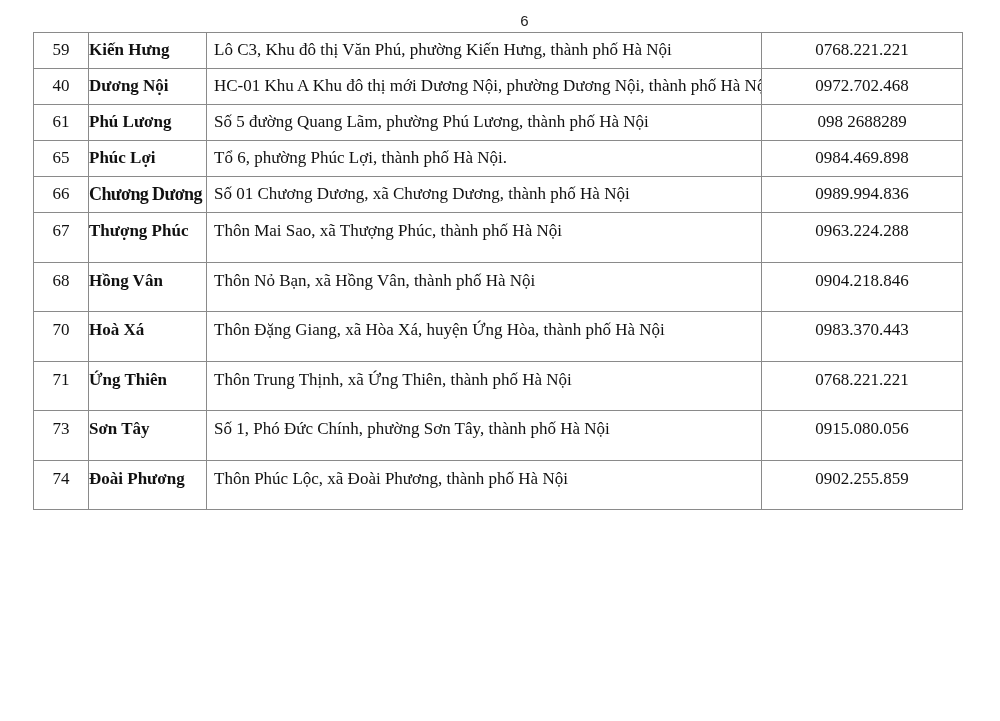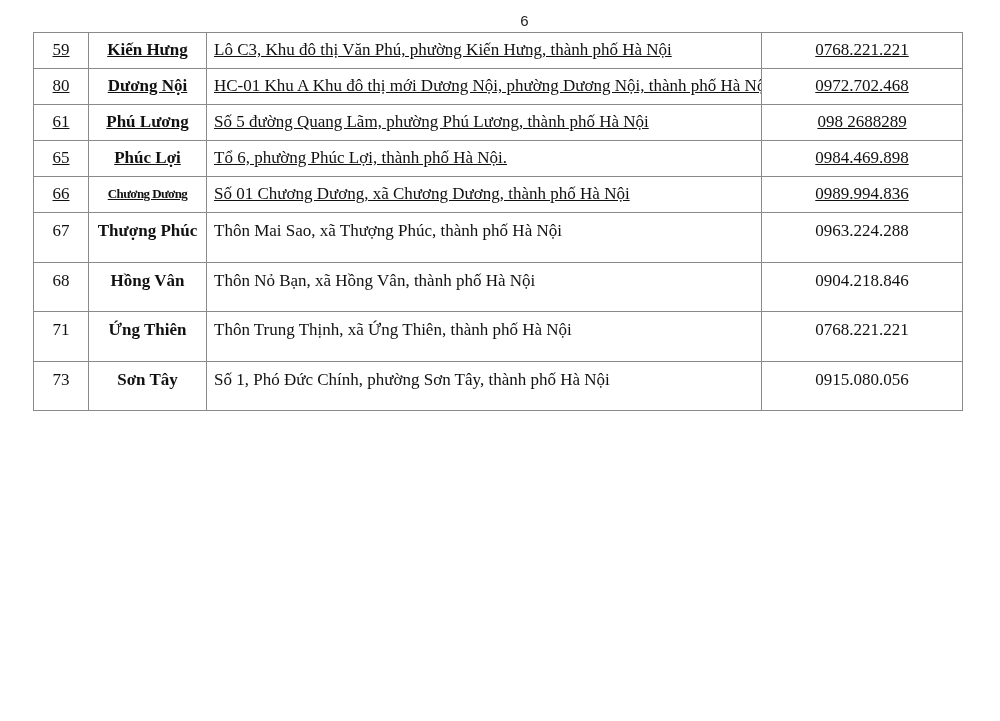--- a/index.html
+++ b/index.html
@@ -40,26 +40,26 @@
       line-height: 20px;
       vertical-align: top;
       white-space: nowrap;
       overflow: hidden;
     }
     col.c-stt { width: 55px; }
     col.c-name { width: 118px; }
     col.c-addr { width: 555px; }
     col.c-phone { width: 201px; }
     tr.short td { height: 35px; }
-    tr.short td .cell { padding-top: 7px; text-decoration: underline; }
+    tr.short td .cell { padding-top: 7px; }
     tr.tall td { height: 48.5px; margin-top: 44px; }
     tr.tall td .cell { padding-top: 8px; }
     td.stt { text-align: center; }
-    td.name { text-align: center; font-weight: bold; }
-    td.name .cell.tight { letter-spacing: -0.6px; font-size: 13px; }
+    td.name { font-weight: bold; }
+    td.name .cell.tight { letter-spacing: -0.6px; font-size: 18px; }
     td.addr { text-align: left; }
     td.addr .cell { padding-left: 7px; }
     td.phone { text-align: center; }
   </style>
 </head>
 <body>
 
 <div class="page-number">6</div>
 
 <table class="list">
@@ -79,21 +79,21 @@
         </td>
       <td class="addr">
           <div class="cell">Lô C3, Khu đô thị Văn Phú, phường Kiến Hưng, thành phố Hà Nội</div>
         </td>
       <td class="phone">
           <div class="cell">0768.221.221</div>
         </td>
     </tr>
     <tr class="short">
       <td class="stt">
-          <div class="cell">80</div>
+          <div class="cell">40</div>
         </td>
       <td class="name">
           <div class="cell">Dương Nội</div>
         </td>
       <td class="addr">
           <div class="cell">HC-01 Khu A Khu đô thị mới Dương Nội, phường Dương Nội, thành phố Hà Nội</div>
         </td>
       <td class="phone">
           <div class="cell">0972.702.468</div>
         </td>
@@ -163,20 +163,34 @@
         </td>
       <td class="addr">
           <div class="cell">Thôn Nỏ Bạn, xã Hồng Vân, thành phố Hà Nội</div>
         </td>
       <td class="phone">
           <div class="cell">0904.218.846</div>
         </td>
     </tr>
     <tr class="tall">
       <td class="stt">
+          <div class="cell">70</div>
+        </td>
+      <td class="name">
+          <div class="cell">Hoà Xá</div>
+        </td>
+      <td class="addr">
+          <div class="cell">Thôn Đặng Giang, xã Hòa Xá, huyện Ứng Hòa, thành phố Hà Nội</div>
+        </td>
+      <td class="phone">
+          <div class="cell">0983.370.443</div>
+        </td>
+    </tr>
+    <tr class="tall">
+      <td class="stt">
           <div class="cell">71</div>
         </td>
       <td class="name">
           <div class="cell">Ứng Thiên</div>
         </td>
       <td class="addr">
           <div class="cell">Thôn Trung Thịnh, xã Ứng Thiên, thành phố Hà Nội</div>
         </td>
       <td class="phone">
           <div class="cell">0768.221.221</div>
@@ -187,16 +201,30 @@
           <div class="cell">73</div>
         </td>
       <td class="name">
           <div class="cell">Sơn Tây</div>
         </td>
       <td class="addr">
           <div class="cell">Số 1, Phó Đức Chính, phường Sơn Tây, thành phố Hà Nội</div>
         </td>
       <td class="phone">
           <div class="cell">0915.080.056</div>
+        </td>
+    </tr>
+    <tr class="tall">
+      <td class="stt">
+          <div class="cell">74</div>
+        </td>
+      <td class="name">
+          <div class="cell">Đoài Phương</div>
+        </td>
+      <td class="addr">
+          <div class="cell">Thôn Phúc Lộc, xã Đoài Phương, thành phố Hà Nội</div>
+        </td>
+      <td class="phone">
+          <div class="cell">0902.255.859</div>
         </td>
     </tr>
   </tbody>
 </table>
 
 </body></html>

